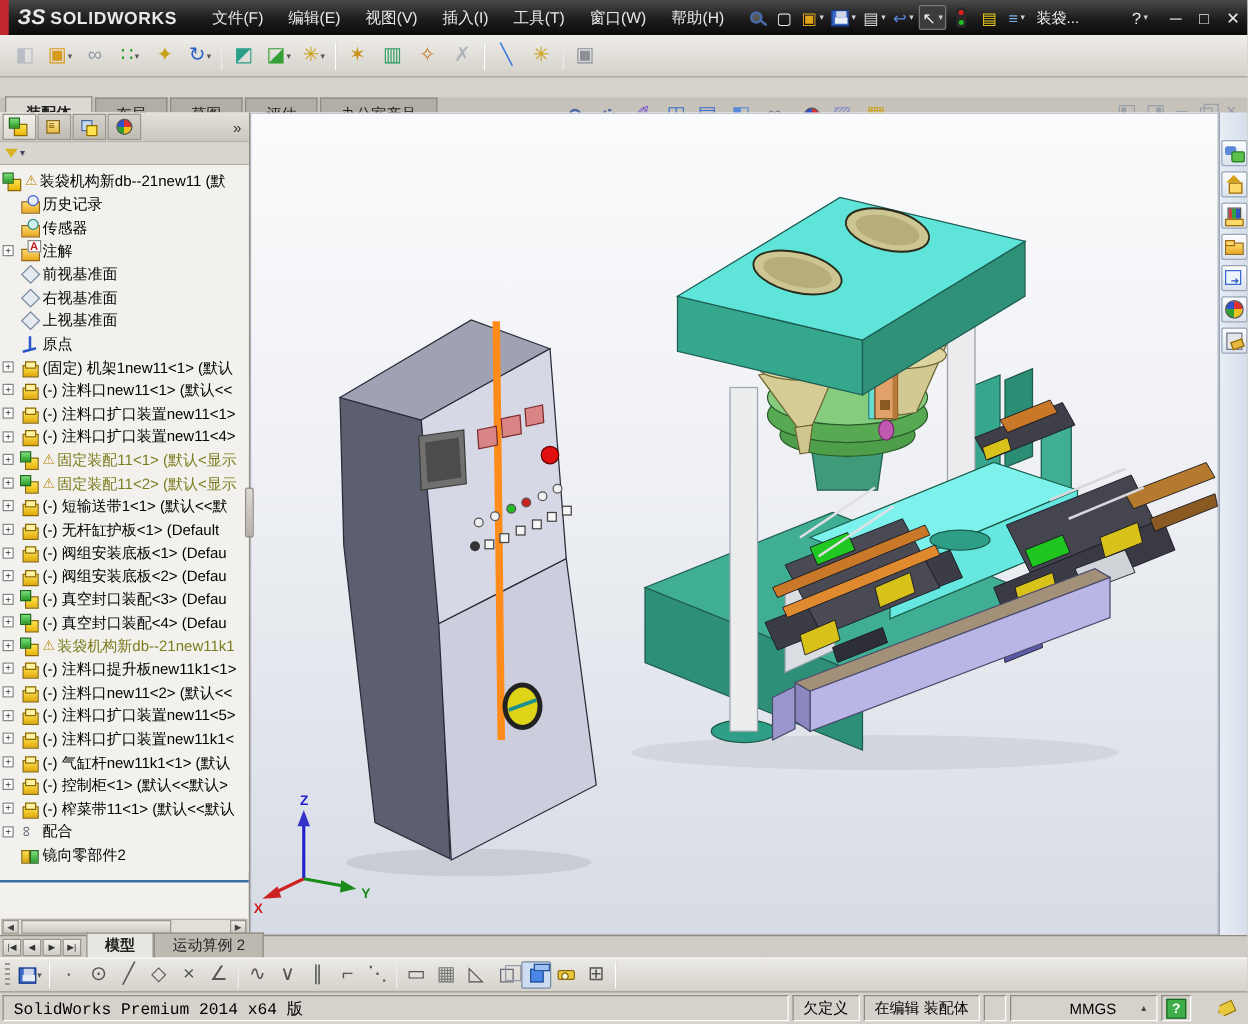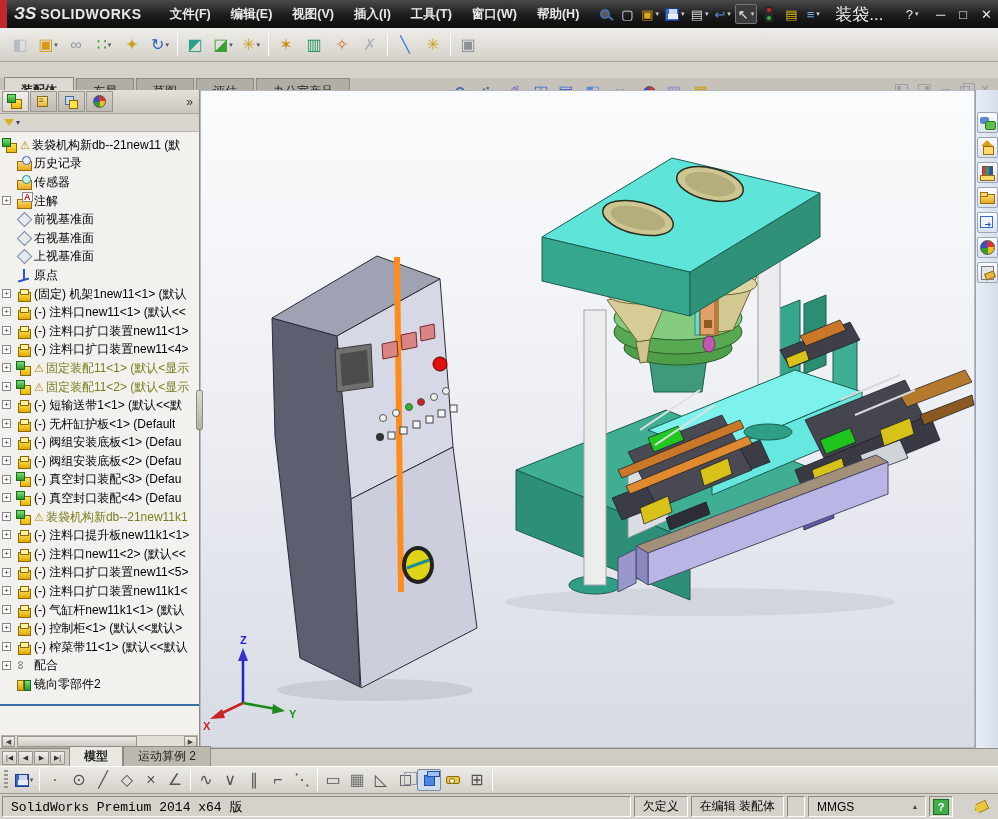--- a/index.html
+++ b/index.html
@@ -6,27 +6,27 @@
   html,body{width:998px;height:819px;overflow:hidden;background:#d5d2cb;}
   #app{position:relative;width:998px;height:819px;}
 
   
   #titlebar{position:absolute;left:0;top:0;width:998px;height:28px;
     background:linear-gradient(#4a4a4a,#1c1c1c 55%,#0c0c0c);display:flex;align-items:center;color:#e8e8e8;}
   #red-stripe{position:absolute;left:0;top:0;width:7px;height:28px;background:#c1272d;}
   #logo{margin-left:14px;display:flex;align-items:baseline;gap:4px;}
   #logo .lg1{font-style:italic;font-weight:bold;font-size:17px;}
   #logo .lg2{font-weight:bold;font-size:14px;letter-spacing:.5px;}
-  #menus{display:flex;margin-left:18px;font-weight:bold;}
+  #menus{display:flex;margin-left:18px;}
   #menus .mi{padding:3px 10px;font-size:12.5px;cursor:default;}
   #qat{display:flex;align-items:center;margin-left:6px;gap:2px;}
   .qbtn{min-width:20px;height:20px;display:flex;align-items:center;justify-content:center;font-size:13px;position:relative;padding:0 2px;}
   .qbtn.pressed{border:1px solid #777;background:#3c3c3c;border-radius:2px;}
   .qbtn.dd::after{content:"▾";font-size:7px;color:#cfcfcf;margin-left:2px;}
-  #doc-title{font-size:17px;margin-left:12px;color:#f0f0f0;}
+  #doc-title{font-size:12px;margin-left:6px;color:#f0f0f0;}
   #win-ctrl{position:absolute;right:6px;top:0;height:28px;display:flex;align-items:center;gap:14px;font-size:13px;color:#e8e8e8;}
   #win-ctrl span{cursor:default;}
 
   
   #toolbar2{position:absolute;left:0;top:28px;width:998px;height:34px;
     background:linear-gradient(#efede9,#d4d1ca);border-bottom:1px solid #a8a49c;display:flex;align-items:center;padding-left:6px;}
   .tbi{width:28px;height:28px;display:flex;align-items:center;justify-content:center;border:1px solid transparent;border-radius:2px;}
   .tbi .g{font-size:16px;line-height:1;}
   .tbi.dd::after{content:"▾";font-size:7px;color:#555;margin-left:1px;}
   .tsep{width:1px;height:22px;background:#a8a49c;margin:0 3px;border-right:1px solid #fff;display:inline-block;flex:none;}
@@ -146,21 +146,21 @@
   
   #bottombar{position:absolute;left:0;top:766px;width:998px;height:27px;background:linear-gradient(#ebe9e4,#d5d2cb);border-top:1px solid #fff;display:flex;align-items:center;padding-left:4px;}
   #grip{width:4px;height:20px;margin-right:4px;background:repeating-linear-gradient(#9a968e 0 2px,transparent 2px 4px);}
   #bottombar .tbi{width:24px;height:22px;}
   #bottombar .tbi.pressed{border:1px solid #7a8aa0;background:#cddcf0;}
 
   
   #statusbar{position:absolute;left:0;top:793px;width:998px;height:26px;background:#d5d2cb;border-top:1px solid #9a968e;display:flex;align-items:stretch;padding:2px;gap:3px;font-size:12px;}
   .scell{border:1px solid;border-color:#8f8b83 #fff #fff #8f8b83;display:flex;align-items:center;padding:0 8px;white-space:nowrap;}
   #sb-product{flex:1;font-family:"Liberation Mono",monospace;font-size:13px;}
-  #sb-units{width:118px;justify-content:space-between;gap:8px;}
+  #sb-units{width:118px;justify-content:flex-end;gap:20px;}
   #sb-units .uarr{font-size:8px;color:#444;}
   #sb-help{width:24px;justify-content:center;padding:0;}
   #sb-help .qmark{width:16px;height:16px;background:#3fae4a;border:1px solid #1a6a24;color:#fff;font-weight:bold;font-size:11px;display:flex;align-items:center;justify-content:center;}
   #sb-tagzone{width:40px;border:none;display:flex;align-items:center;justify-content:flex-end;padding-right:8px;}
   .tagico{width:14px;height:10px;background:#e8c93e;border:1px solid #8a6a10;clip-path:polygon(0 50%,25% 0,100% 0,100% 100%,25% 100%);position:relative;display:inline-block;transform:rotate(-25deg);}
 </style>
 </head>
 <body>
 
 <div id="app">

